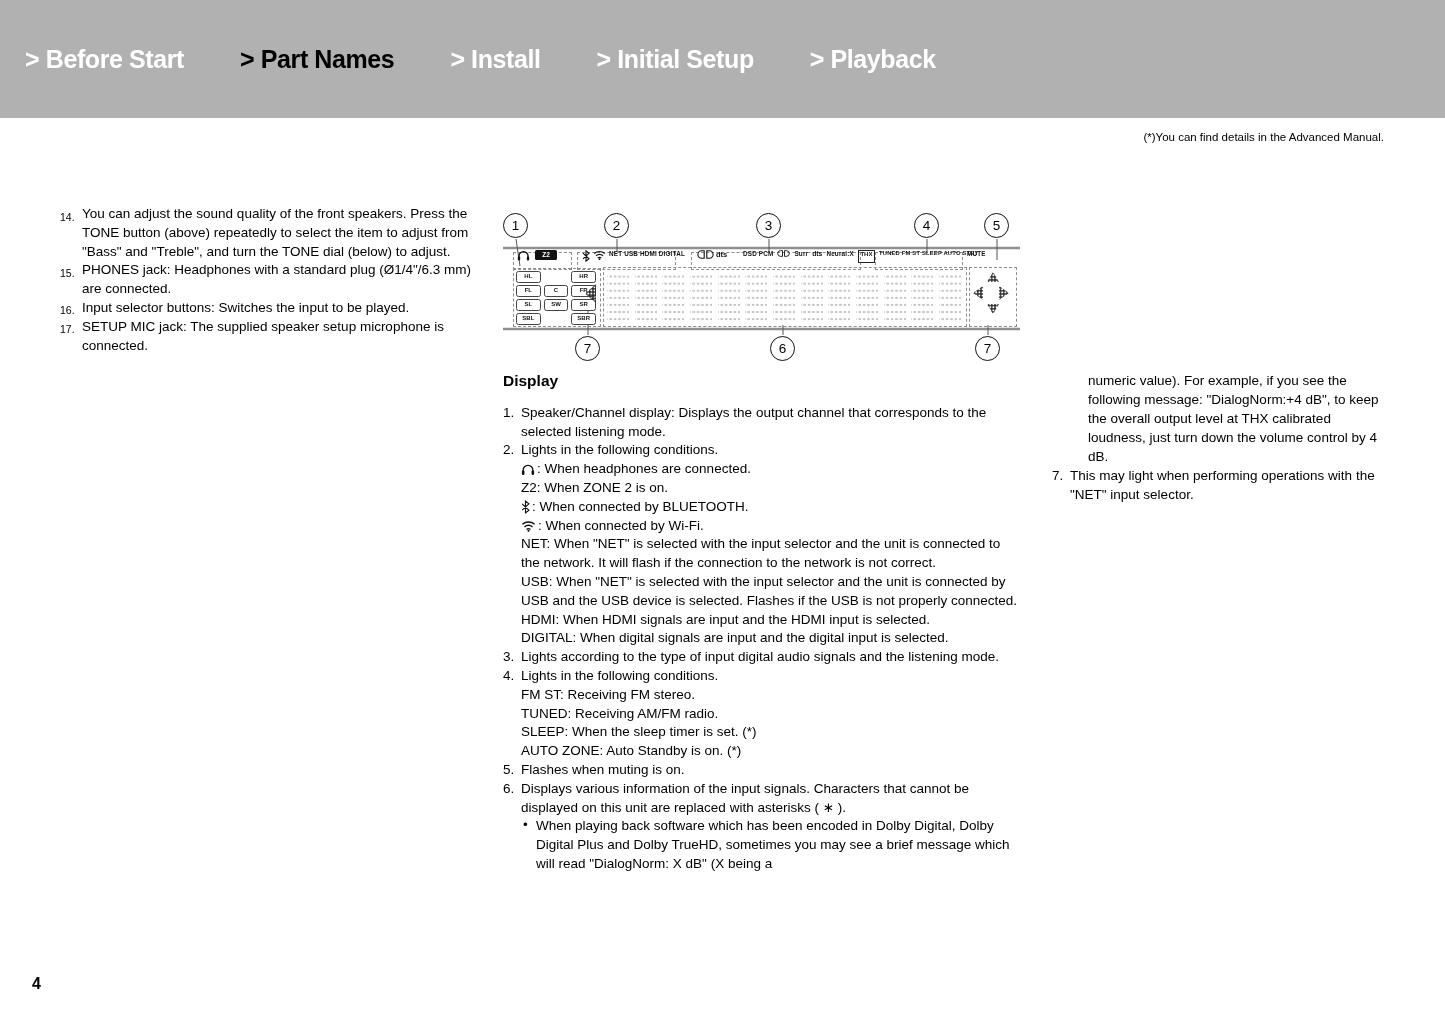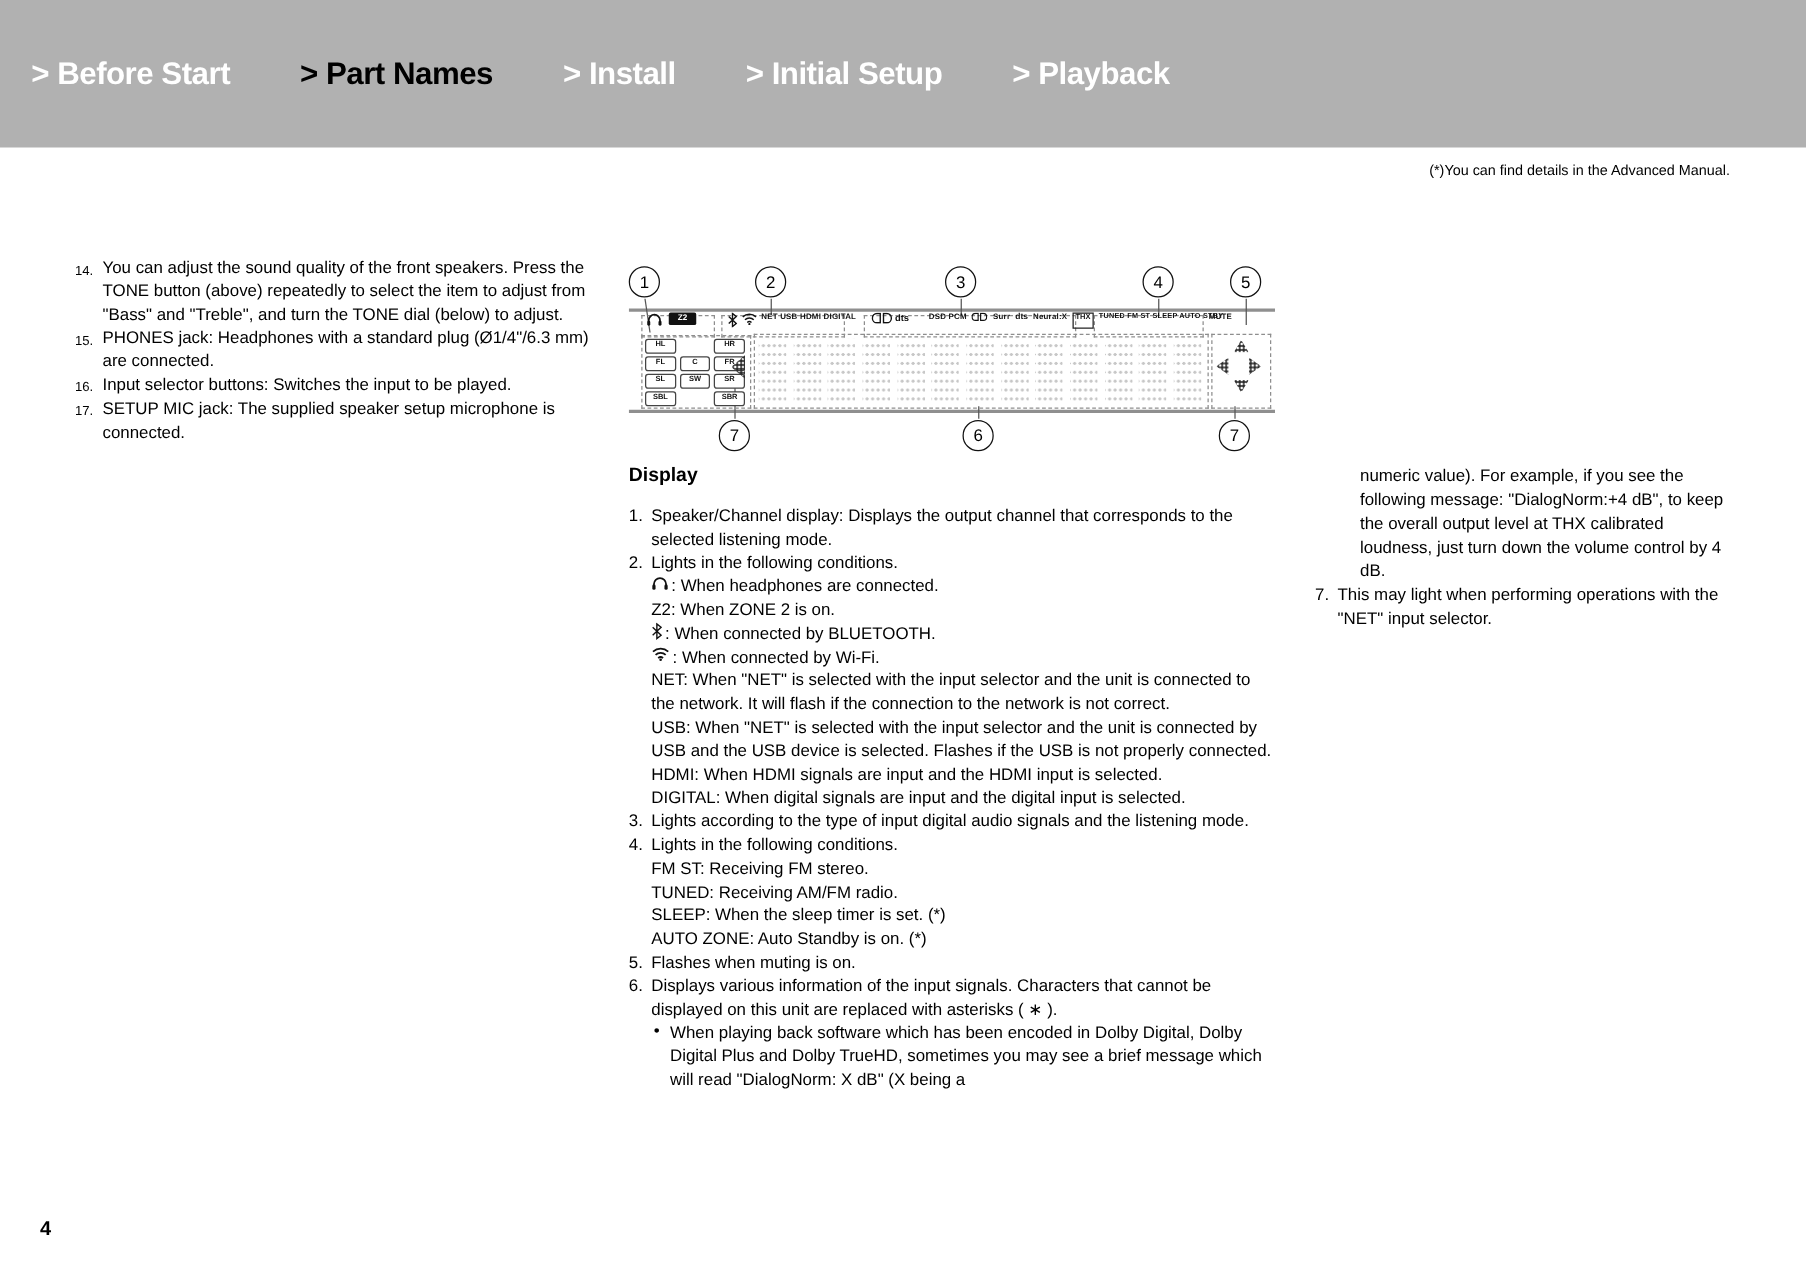--- a/index.html
+++ b/index.html
@@ -61,21 +61,21 @@
   .pad-left{left:470px;top:76px;width:10px;height:14px}
   .pad-right{left:496px;top:76px;width:10px;height:14px}
   .pad-down{left:484px;top:94px;width:12px;height:10px}
 
   
   .centercol{position:absolute;left:503px;top:372px;width:517px;font-size:13.5px;line-height:18.8px}
   .centercol h2{font-size:15.5px;margin:0 0 13px 0;font-weight:bold}
   .item{position:relative;padding-left:18px}
   .inum{position:absolute;left:0;top:0}
   .sub{padding-left:18px}
-  .subicon{display:flex;align-items:flex-start;gap:2px;padding-left:18px}
+  .subicon{display:flex;align-items:center;gap:2px;padding-left:18px}
   .bullet{position:relative;padding-left:33px}
   .bdot{position:absolute;left:20px;top:-1px}
 
   
   .rightcol{position:absolute;left:1052px;top:371px;width:334px;font-size:13.5px;line-height:19px}
   .cont{margin:0 0 0 36px}
 
   .pagenum{position:absolute;left:32px;top:975px;font-size:16px;font-weight:bold}
   svg{display:block}
 </style>

